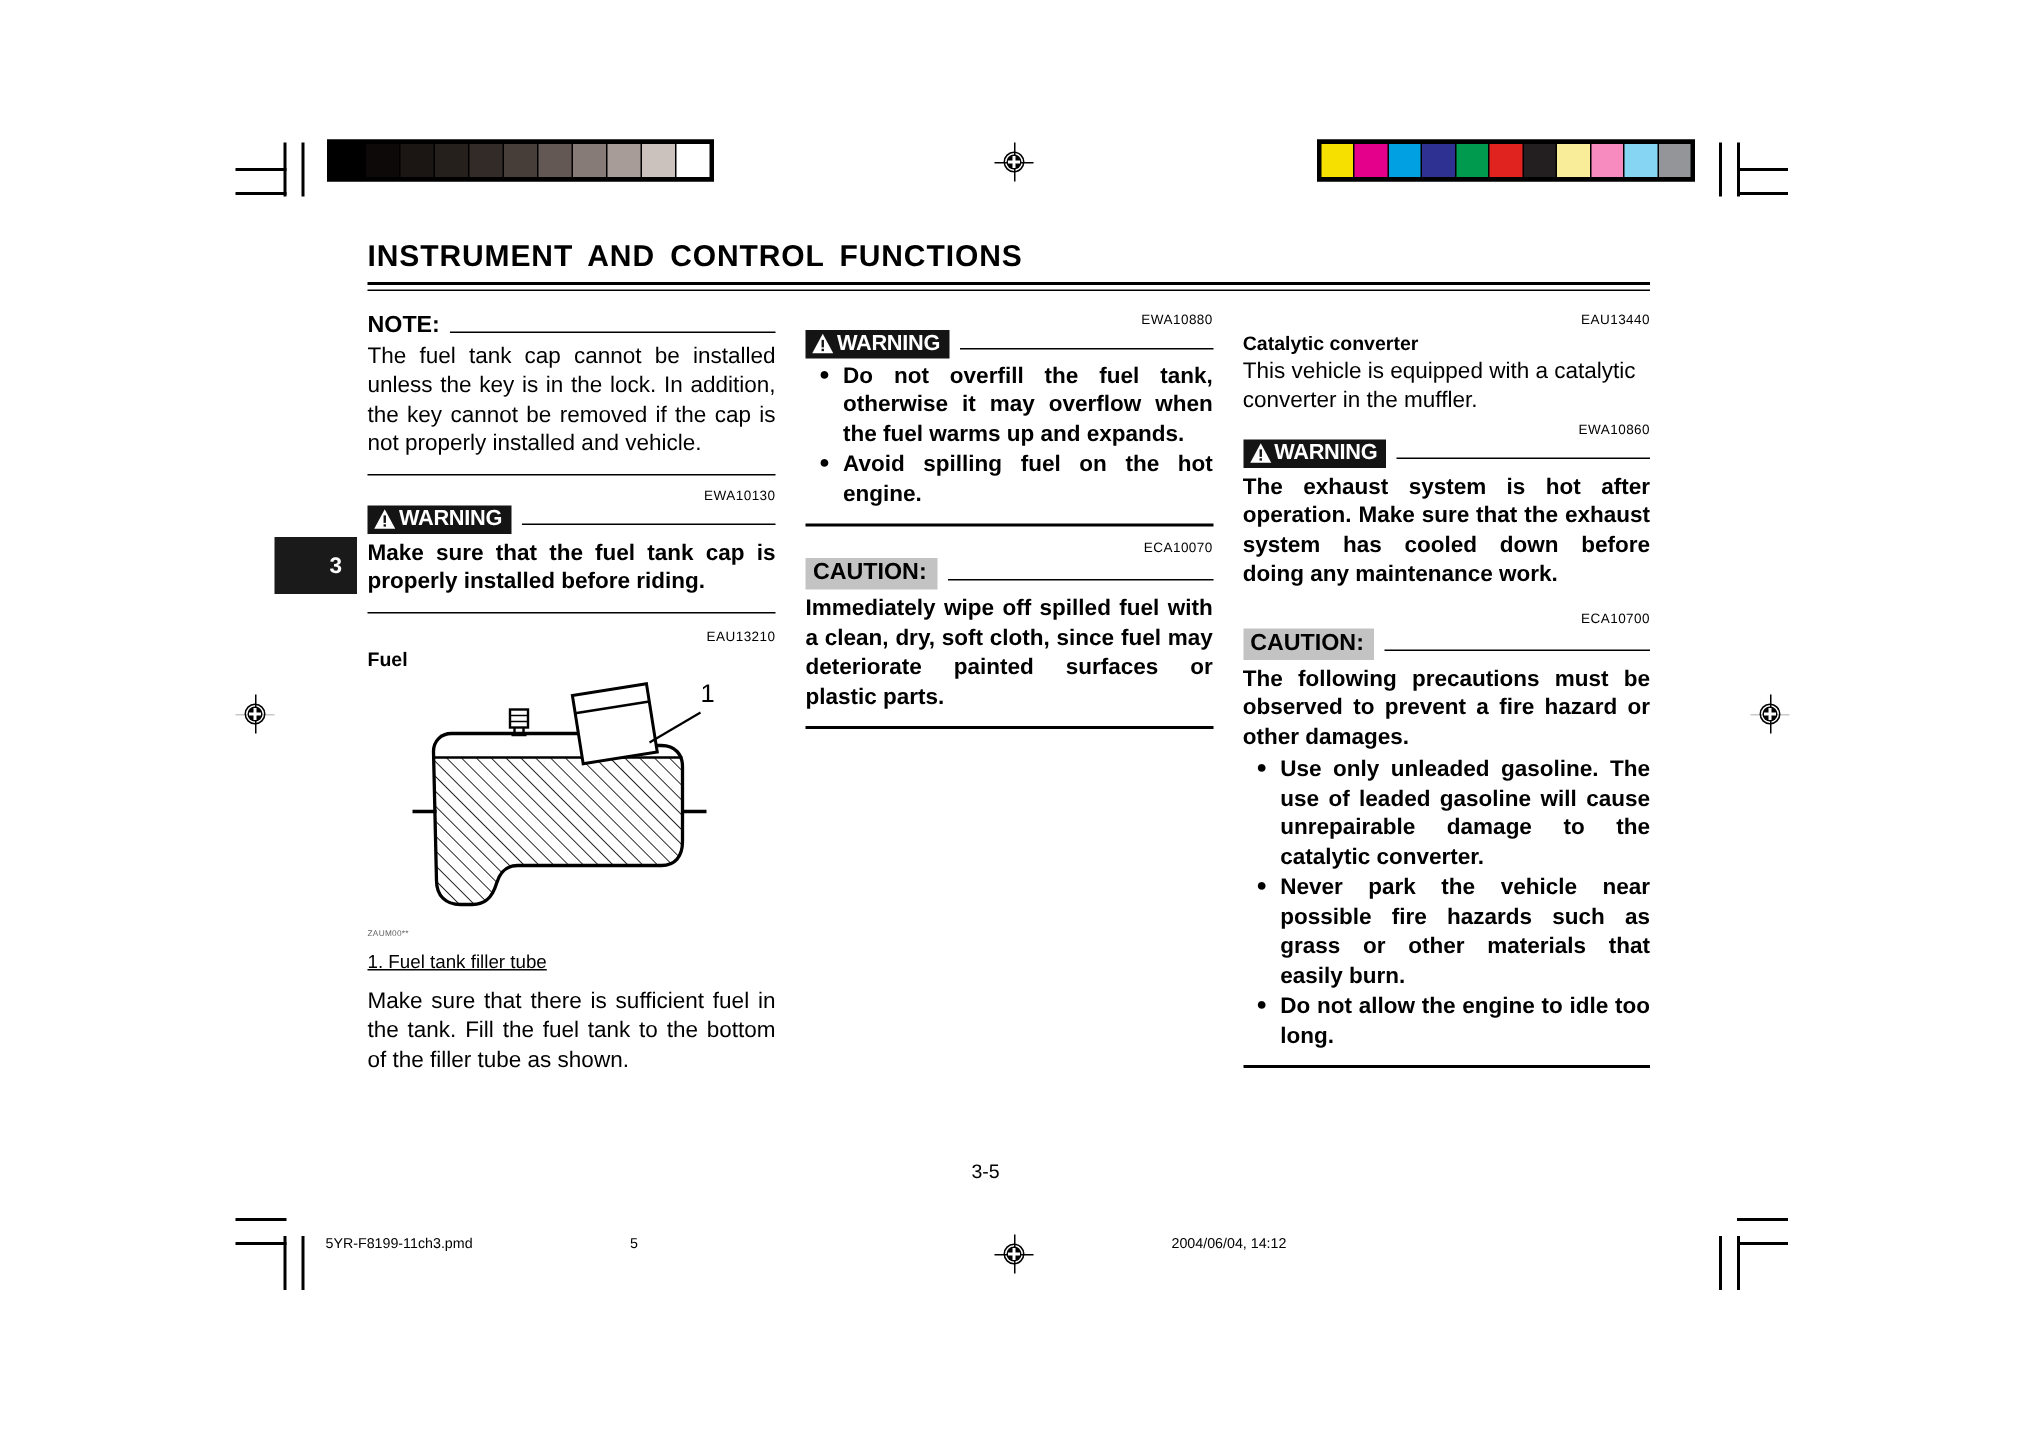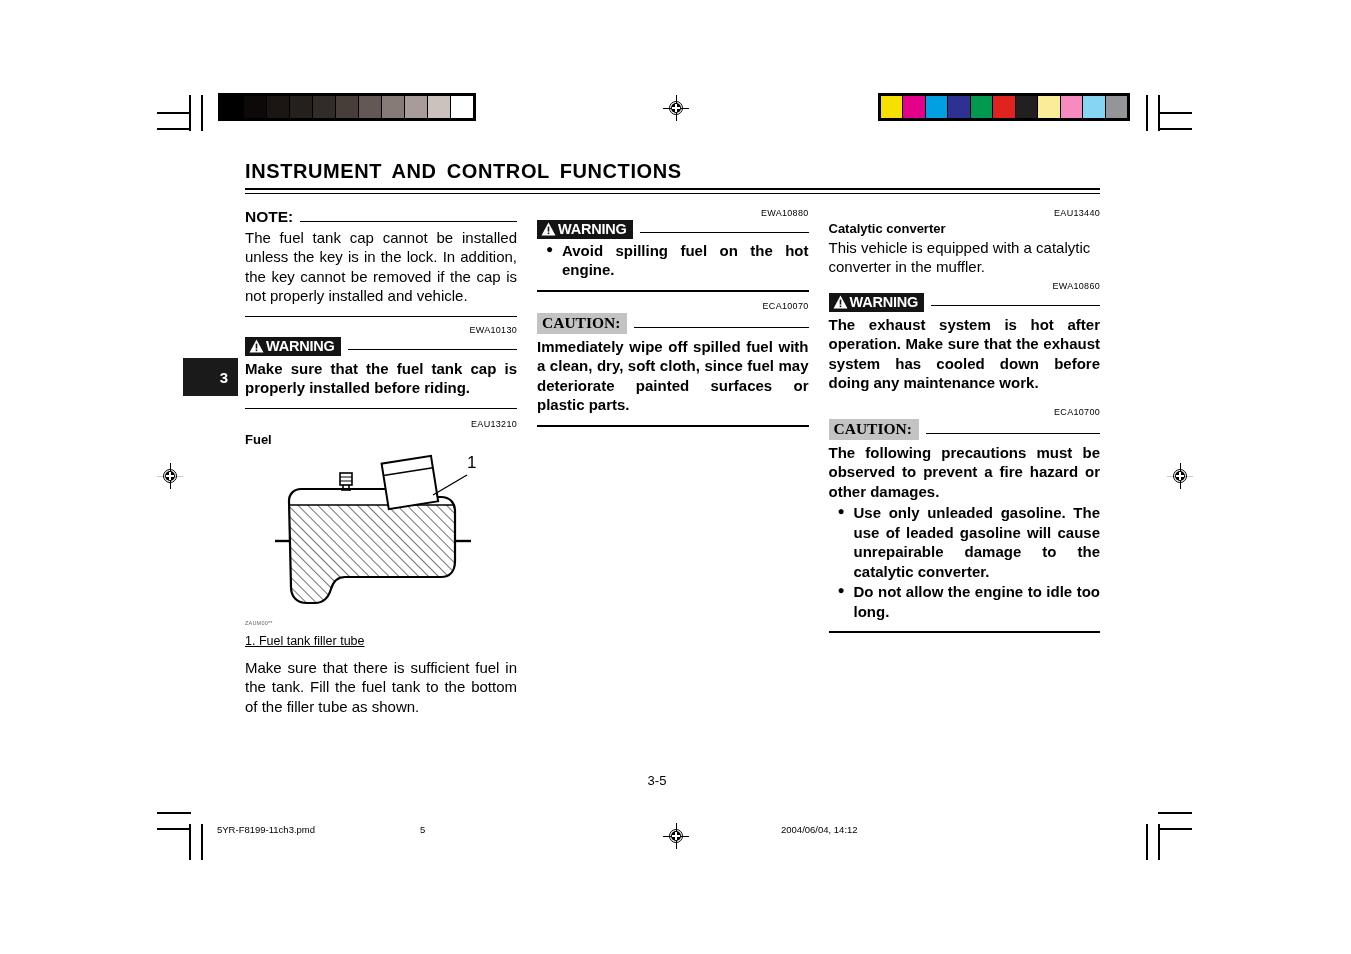--- a/index.html
+++ b/index.html
@@ -183,21 +183,20 @@
     display: flex;
     align-items: center;
   }
   .caution-box {
     background: #c3c3c3;
     color: #000;
     font-size: 15.5px;
     font-weight: bold;
     padding: 1px 7px 2px 5px;
     white-space: nowrap;
-    font-family: Liberation Serif, serif;
   }
   .caution-row .rule {
     flex: 1;
     border-top: 1.6px solid #000;
     margin-left: 7px;
     margin-top: 8px;
   }
 
   .body-text {
     font-size: 15px;
@@ -473,20 +472,21 @@
               <polygon points="7.5,0.5 14.5,13.5 0.5,13.5" fill="#ffffff"></polygon>
               <rect x="6.7" y="4.6" width="1.6" height="5" fill="#141414"></rect>
               <rect x="6.7" y="10.5" width="1.6" height="1.6" fill="#141414"></rect>
             </svg>
           </span>
           <span>WARNING</span>
         </span>
         <span class="rule"></span>
       </div>
       <ul class="bullet-list">
+        <li>Do not overfill the fuel tank, otherwise it may overflow when the fuel warms up and expands.</li>
         <li>Avoid spilling fuel on the hot engine.</li>
       </ul>
       <div class="section-rule"></div>
 
       <div class="doc-code" style="margin-top:9px;">ECA10070</div>
       <div class="caution-row">
         <span class="caution-box">CAUTION:</span>
         <span class="rule"></span>
       </div>
       <div class="bold-text">Immediately wipe off spilled fuel with a clean, dry, soft cloth, since fuel may deteriorate painted surfaces or plastic parts.</div>
@@ -516,20 +516,21 @@
       <div class="bold-text">The exhaust system is hot after operation. Make sure that the exhaust system has cooled down before doing any maintenance work.</div>
 
       <div class="doc-code" style="margin-top:14px;">ECA10700</div>
       <div class="caution-row">
         <span class="caution-box">CAUTION:</span>
         <span class="rule"></span>
       </div>
       <div class="bold-text">The following precautions must be observed to prevent a fire hazard or other damages.</div>
       <ul class="bullet-list">
         <li>Use only unleaded gasoline. The use of leaded gasoline will cause unrepairable damage to the catalytic converter.</li>
+        <li>Never park the vehicle near possible fire hazards such as grass or other materials that easily burn.</li>
         <li>Do not allow the engine to idle too long.</li>
       </ul>
       <div class="section-rule"></div>
     </div>
 
   </div>
 </div>
 
 <div class="page-number">3-5</div>
 

